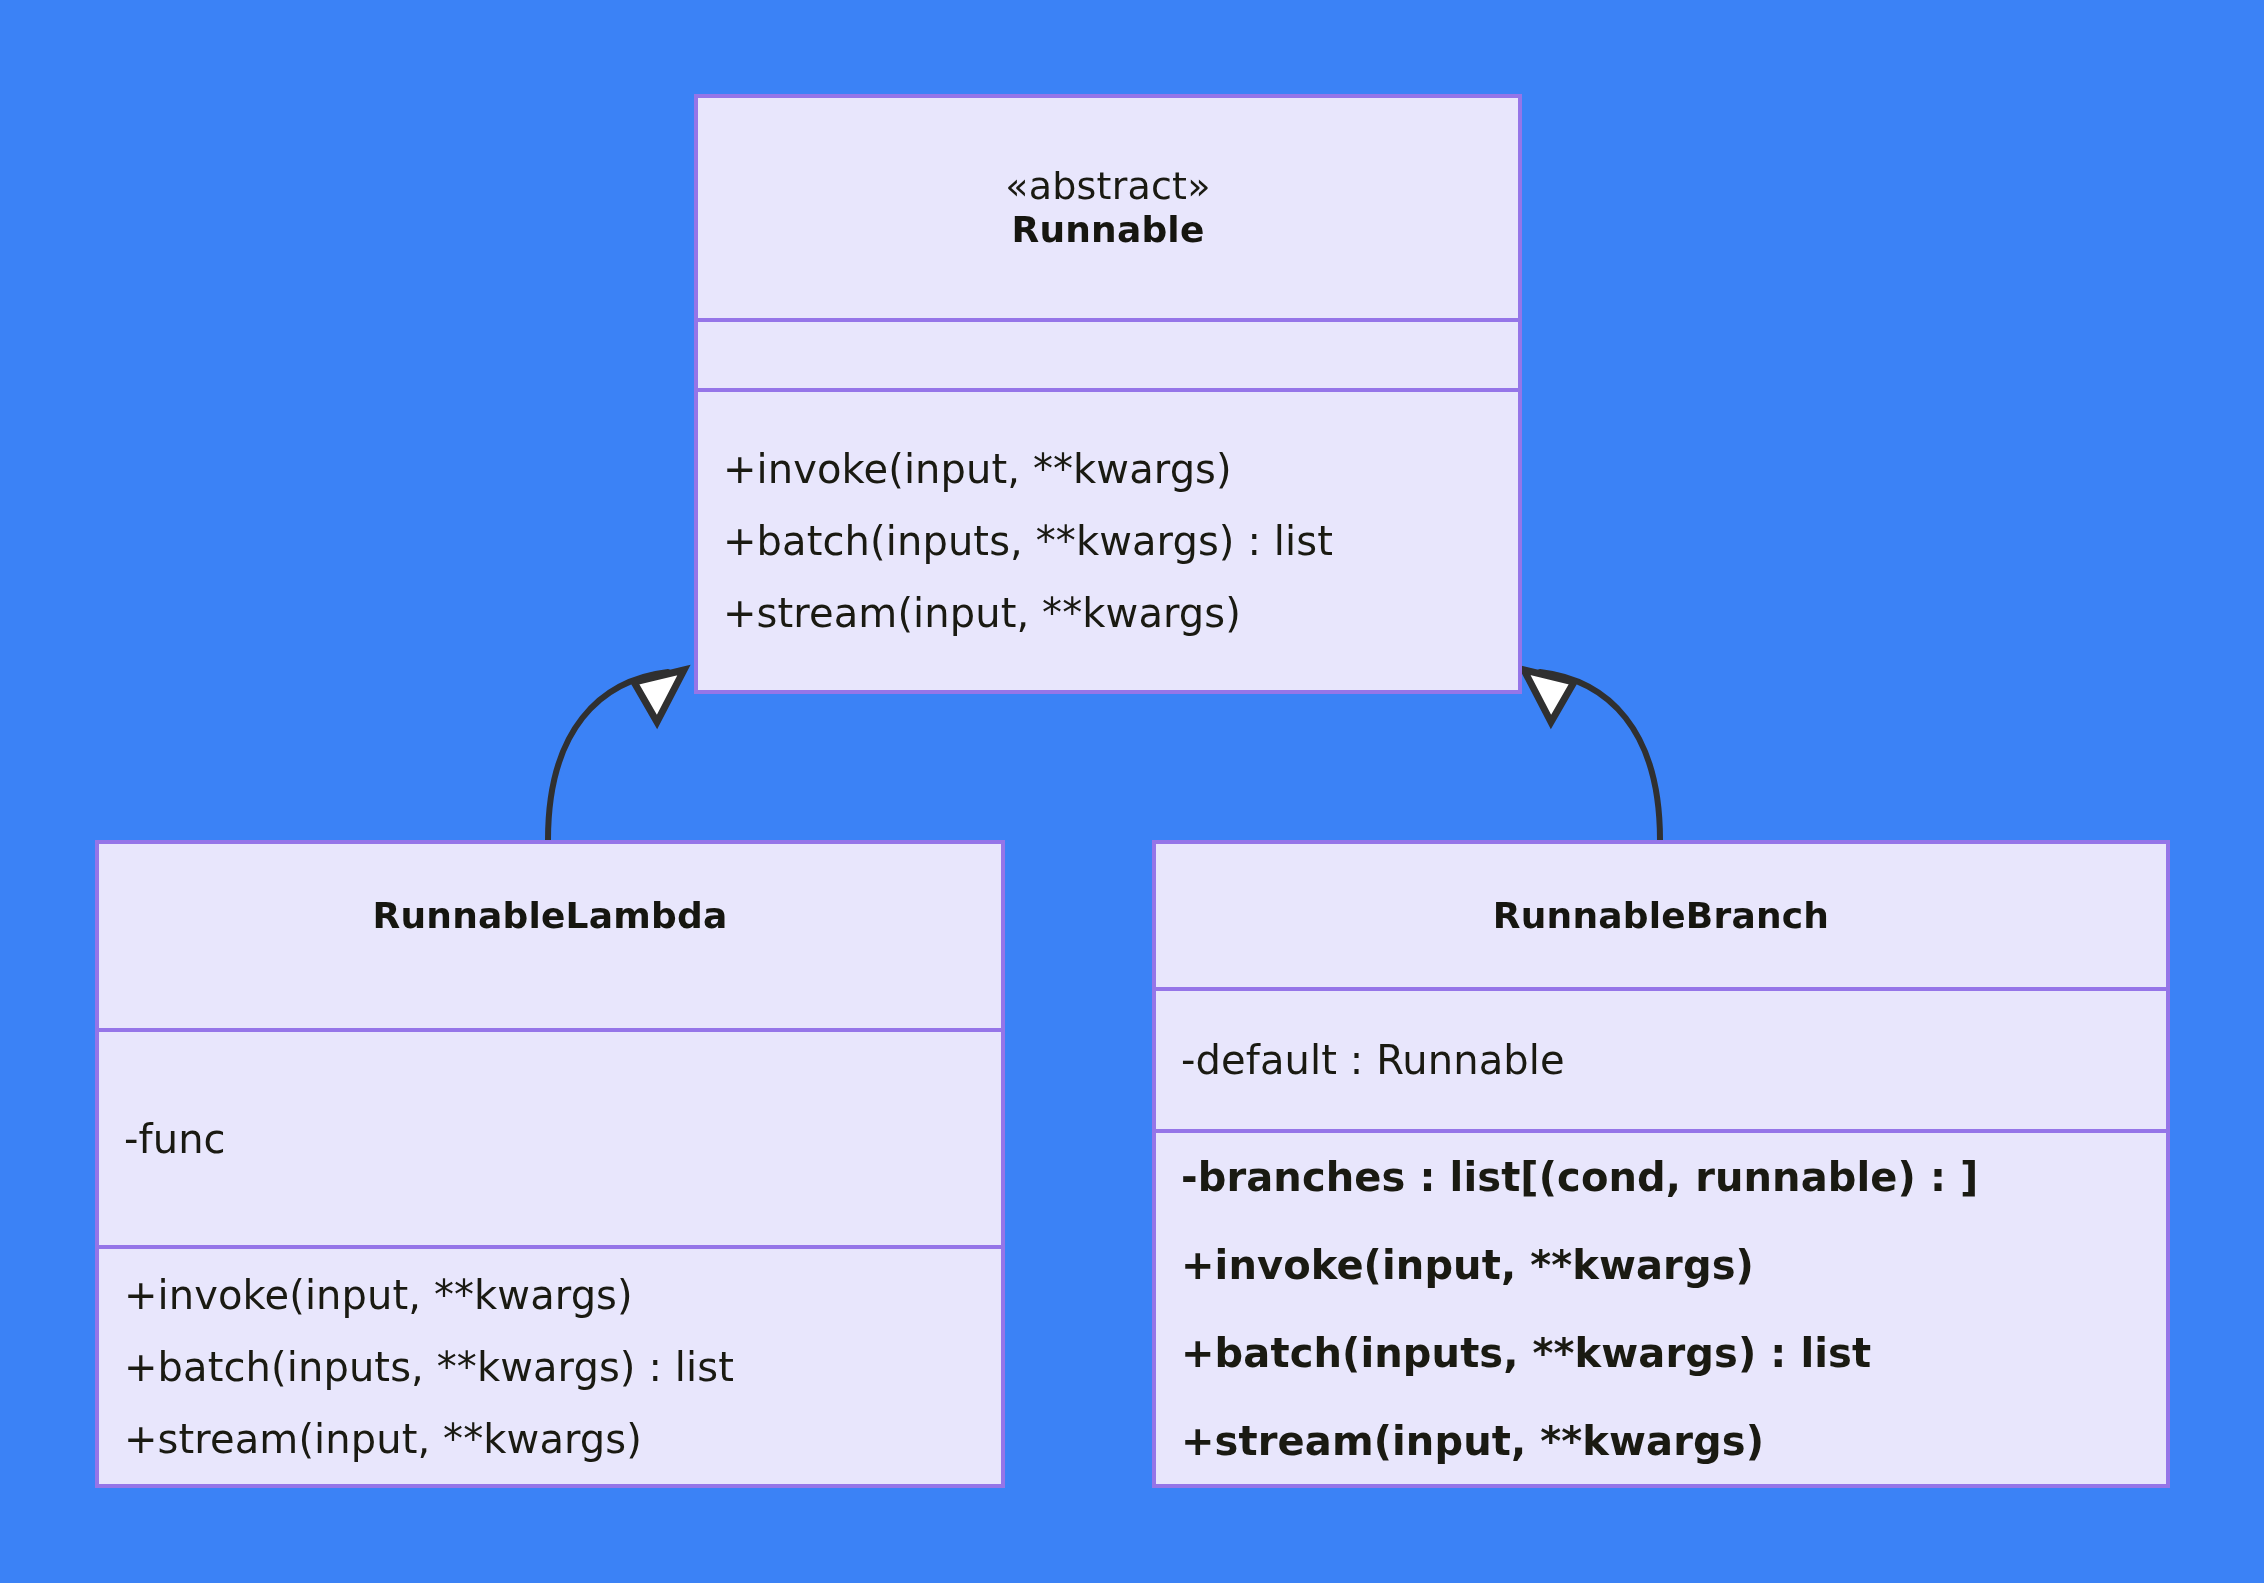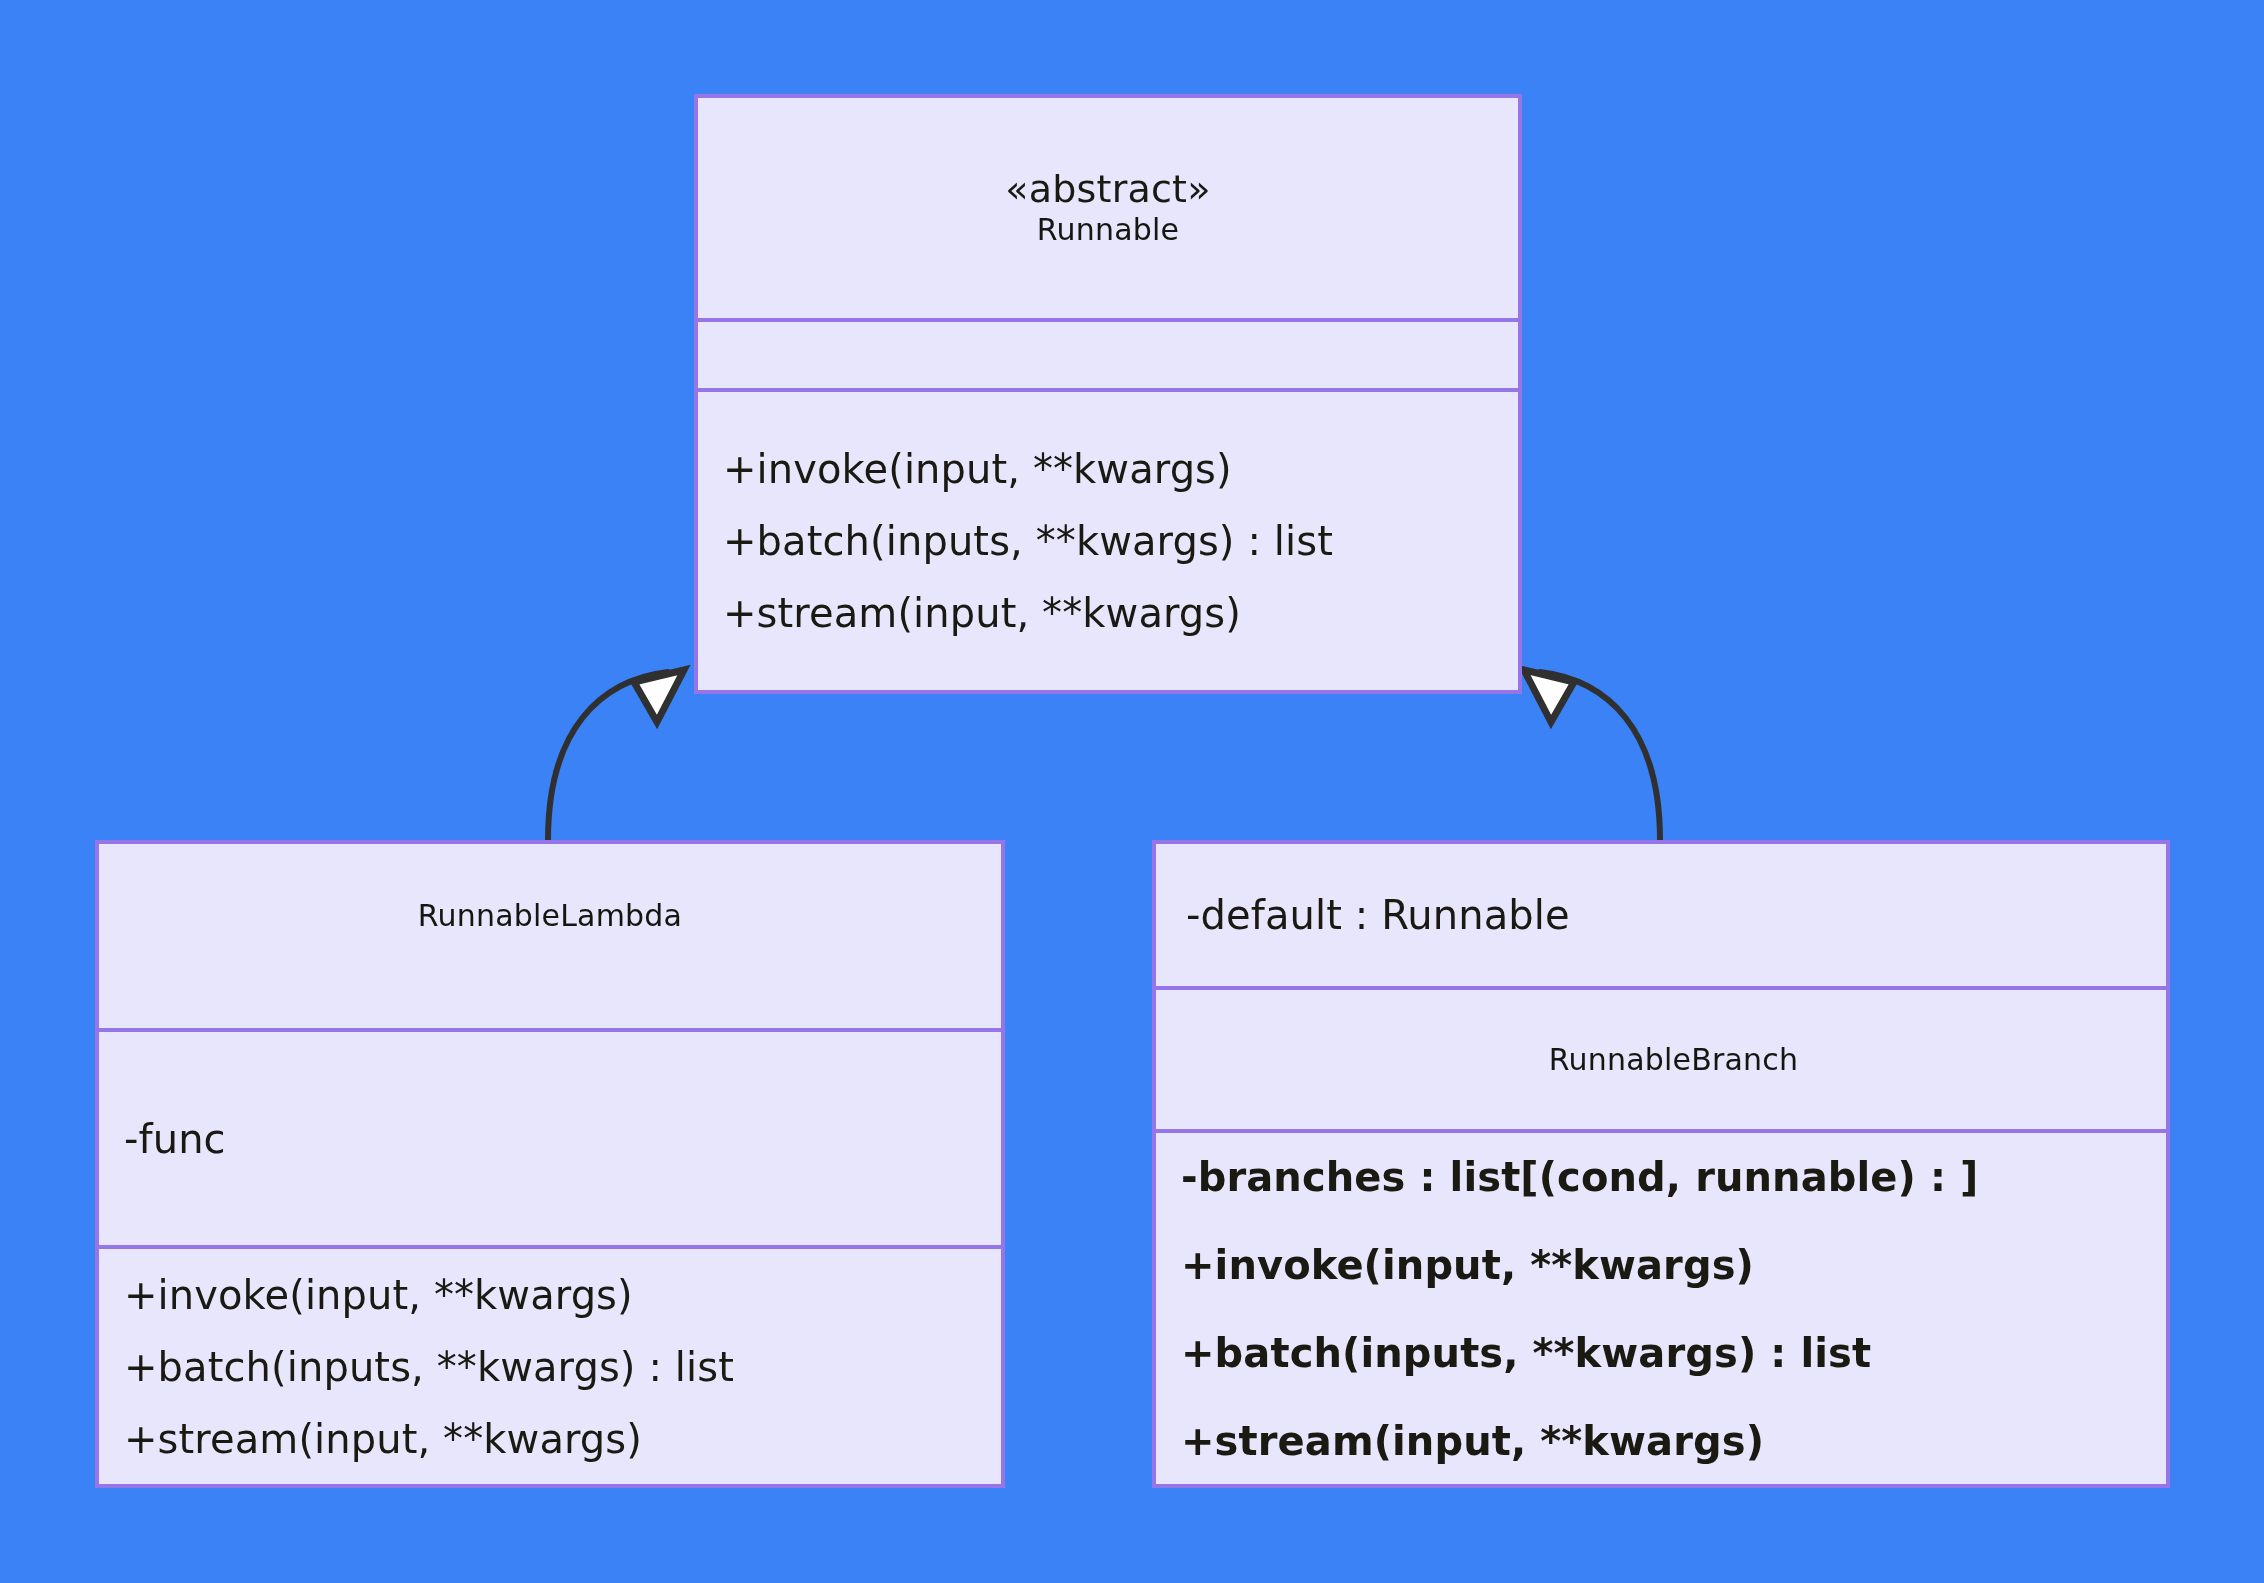--- a/index.html
+++ b/index.html
@@ -40,22 +40,22 @@
     justify-content: center;
     text-align: center;
   }
   .stereotype {
     font-size: 38px;
     color: #1a1a12;
     line-height: 1.15;
     letter-spacing: 0.2px;
   }
   .class-name {
-    font-size: 30px;
-    font-weight: normal;
+    font-size: 36px;
+    font-weight: bold;
     color: #161610;
     line-height: 1.2;
     letter-spacing: 0.2px;
   }
   .member-compartment {
     display: flex;
     flex-direction: column;
     justify-content: center;
     padding-left: 30px;
     padding-right: 18px;
@@ -118,25 +118,25 @@
       <div class="member">-func</div>
     </div>
     <div class="compartment member-compartment" style="flex:1; gap:32px;">
       <div class="member">+invoke(input, **kwargs)</div>
       <div class="member">+batch(inputs, **kwargs) : list</div>
       <div class="member">+stream(input, **kwargs)</div>
     </div>
   </div>
 
   <div class="uml-class" style="left:1152px; top:840px; width:1018px; height:648px;">
+    <div class="compartment title-compartment" style="height:143px;">
+      <div class="class-name">RunnableBranch</div>
+    </div>
     <div class="compartment member-compartment" style="height:142px;">
       <div class="member">-default : Runnable</div>
-    </div>
-    <div class="compartment title-compartment" style="height:143px;">
-      <div class="class-name">RunnableBranch</div>
     </div>
     <div class="compartment member-compartment" style="flex:1; gap:48px;font-weight:bold;">
       <div class="member">-branches : list[(cond, runnable) : ]</div>
       <div class="member">+invoke(input, **kwargs)</div>
       <div class="member">+batch(inputs, **kwargs) : list</div>
       <div class="member">+stream(input, **kwargs)</div>
     </div>
   </div>
 
 </div>

